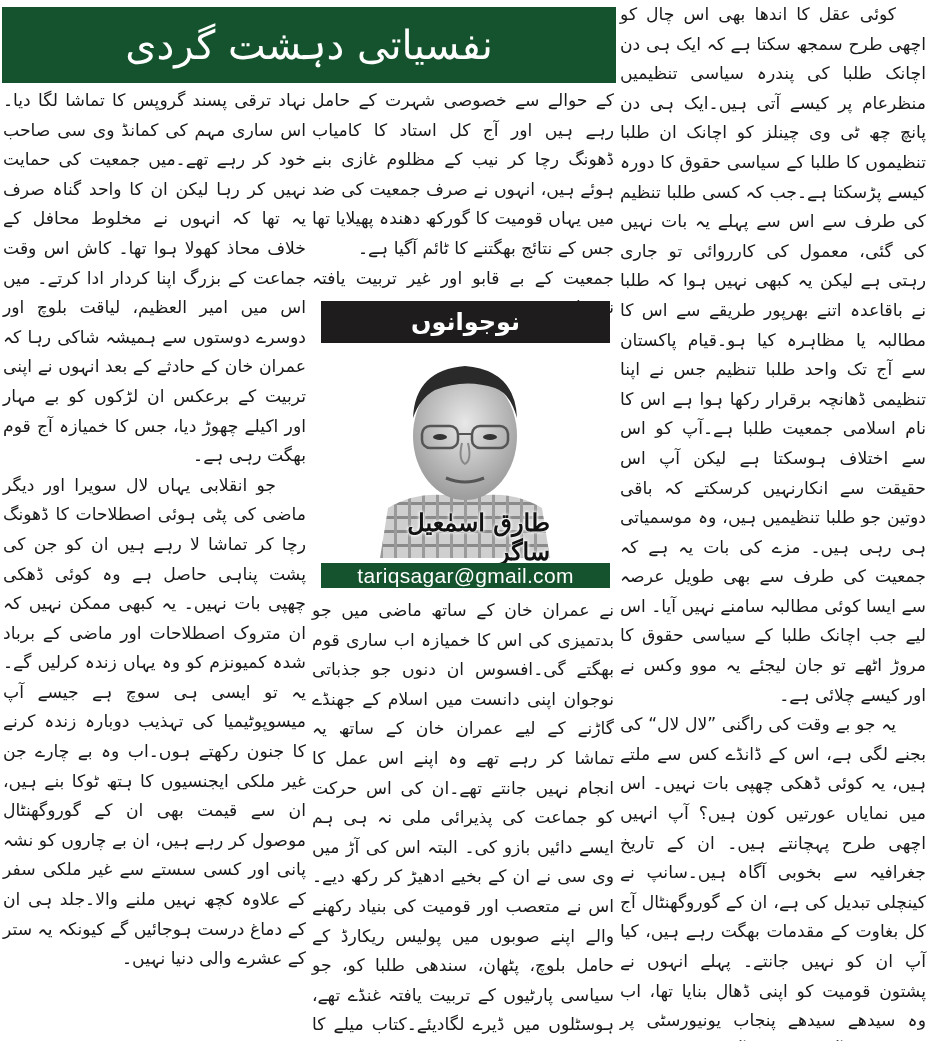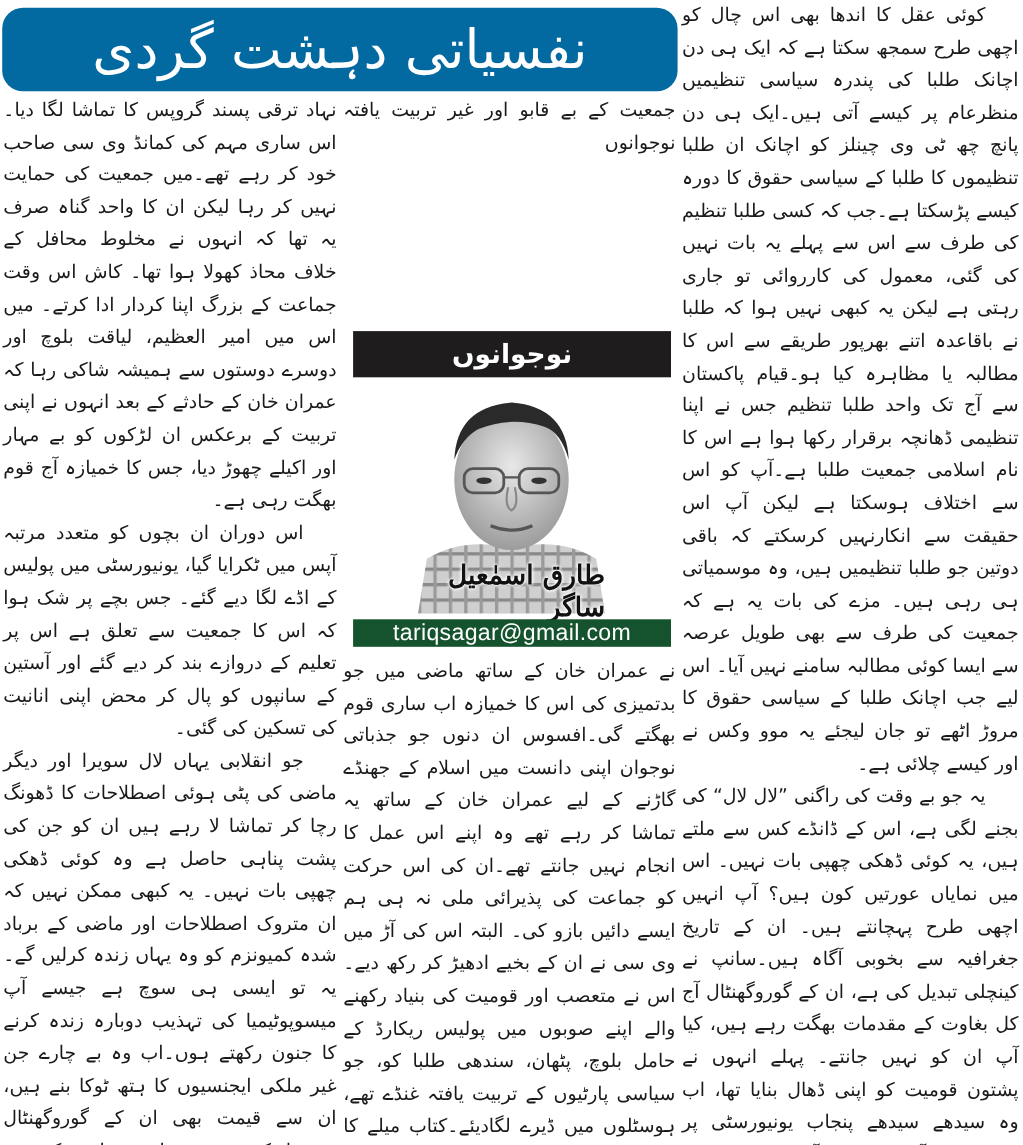--- a/index.html
+++ b/index.html
@@ -12,25 +12,24 @@
     font-size: 17.2px; line-height: 29.6px;
   }
   .col p { margin: 0; text-indent: 0; }
   .col p.indent { text-indent: 30px; }
   #col-right { left: 620px; width: 306px; top: 0; }
   #col-mid   { left: 312px; width: 302px; top: 86px; }
   #col-left  { left: 3px;   width: 303px; top: 86px; }
 
   .headline {
     position: absolute; left: 2px; top: 7px; width: 614px; height: 76px;
-    background: #0369a1; color: #ffffff; direction: rtl;
+    background: #14532d; color: #ffffff; direction: rtl;
     display: flex; align-items: center; justify-content: center;
-    font-family: "DejaVu Serif", serif; font-size: 49px; font-weight: normal;
+    font-family: "DejaVu Serif", serif; font-size: 40px; font-weight: normal;
     letter-spacing: 1px;
-    border-radius: 19px;
   }
   .section-bar {
     position: absolute; left: 321px; top: 301px; width: 289px; height: 42px;
     background: #1e1c1d; color: #ffffff; direction: rtl;
     display: flex; align-items: center; justify-content: center;
     font-size: 24px; font-weight: bold;
   }
   .photo {
     position: absolute; left: 380px; top: 348px; width: 170px; height: 210px;
     overflow: hidden;
@@ -56,20 +55,21 @@
 <body>
 
 <div class="headline">نفسیاتی دہشت گردی</div>
 
 <div class="col" id="col-right">
   <p class="indent">کوئی عقل کا اندھا بھی اس چال کو اچھی طرح سمجھ سکتا ہے کہ ایک ہی دن اچانک طلبا کی پندرہ سیاسی تنظیمیں منظرعام پر کیسے آتی ہیں۔ایک ہی دن پانچ چھ ٹی وی چینلز کو اچانک ان طلبا تنظیموں کا طلبا کے سیاسی حقوق کا دورہ کیسے پڑسکتا ہے۔جب کہ کسی طلبا تنظیم کی طرف سے اس سے پہلے یہ بات نہیں کی گئی، معمول کی کارروائی تو جاری رہتی ہے لیکن یہ کبھی نہیں ہوا کہ طلبا نے باقاعدہ اتنے بھرپور طریقے سے اس کا مطالبہ یا مظاہرہ کیا ہو۔قیام پاکستان سے آج تک واحد طلبا تنظیم جس نے اپنا تنظیمی ڈھانچہ برقرار رکھا ہوا ہے اس کا نام اسلامی جمعیت طلبا ہے۔آپ کو اس سے اختلاف ہوسکتا ہے لیکن آپ اس حقیقت سے انکارنہیں کرسکتے کہ باقی دوتین جو طلبا تنظیمیں ہیں، وہ موسمیاتی ہی رہی ہیں۔ مزے کی بات یہ ہے کہ جمعیت کی طرف سے بھی طویل عرصہ سے ایسا کوئی مطالبہ سامنے نہیں آیا۔ اس لیے جب اچانک طلبا کے سیاسی حقوق کا مروڑ اٹھے تو جان لیجئے یہ موو وکس نے اور کیسے چلائی ہے۔</p>
   <p class="indent">یہ جو بے وقت کی راگنی ”لال لال“ کی بجنے لگی ہے، اس کے ڈانڈے کس سے ملتے ہیں، یہ کوئی ڈھکی چھپی بات نہیں۔ اس میں نمایاں عورتیں کون ہیں؟ آپ انہیں اچھی طرح پہچانتے ہیں۔ ان کے تاریخ جغرافیہ سے بخوبی آگاہ ہیں۔سانپ نے کینچلی تبدیل کی ہے، ان کے گوروگھنٹال آج کل بغاوت کے مقدمات بھگت رہے ہیں، کیا آپ ان کو نہیں جانتے۔ پہلے انہوں نے پشتون قومیت کو اپنی ڈھال بنایا تھا، اب وہ سیدھے سیدھے پنجاب یونیورسٹی پر قومیت کی آڑ میں حملہ آور ہوئے ہیں۔ان کی کمانڈ ایک ایسا ڈھلتی عمر کا نوجوان کر رہا ہے جس نے گزشتہ نوسال سے پنجاب یونیورسٹی میں ڈیرے ڈالے ہوئے ہیں۔ یونیورسٹی کے سابق وائس چانسلر جو شادیاں کرنے اور خواتین</p>
 </div>
 
 <div class="col" id="col-mid">
+  <p>کے حوالے سے خصوصی شہرت کے حامل رہے ہیں اور آج کل استاد کا کامیاب ڈھونگ رچا کر نیب کے مظلوم غازی بنے ہوئے ہیں، انہوں نے صرف جمعیت کی ضد میں یہاں قومیت کا گورکھ دھندہ پھیلایا تھا جس کے نتائج بھگتنے کا ٹائم آگیا ہے۔</p>
   <p>جمعیت کے بے قابو اور غیر تربیت یافتہ نوجوانوں</p>
 </div>
 
 <div class="section-bar">نوجوانوں</div>
 
 <div class="photo">
   <svg viewBox="0 0 170 210" xmlns="http://www.w3.org/2000/svg">
     <defs>
       <pattern id="plaid" width="14" height="14" patternUnits="userSpaceOnUse">
         <rect width="14" height="14" fill="#cfcfcf"></rect>
@@ -96,15 +96,14 @@
 <div class="byline-name">طارق اسمٰعیل ساگر</div>
 
 <div class="email-bar">tariqsagar@gmail.com</div>
 
 <div id="mid-bottom">
   <p>نے عمران خان کے ساتھ ماضی میں جو بدتمیزی کی اس کا خمیازہ اب ساری قوم بھگتے گی۔افسوس ان دنوں جو جذباتی نوجوان اپنی دانست میں اسلام کے جھنڈے گاڑنے کے لیے عمران خان کے ساتھ یہ تماشا کر رہے تھے وہ اپنے اس عمل کا انجام نہیں جانتے تھے۔ان کی اس حرکت کو جماعت کی پذیرائی ملی نہ ہی ہم ایسے دائیں بازو کی۔ البتہ اس کی آڑ میں وی سی نے ان کے بخیے ادھیڑ کر رکھ دیے۔ اس نے متعصب اور قومیت کی بنیاد رکھنے والے اپنے صوبوں میں پولیس ریکارڈ کے حامل بلوچ، پٹھان، سندھی طلبا کو، جو سیاسی پارٹیوں کے تربیت یافتہ غنڈے تھے، ہوسٹلوں میں ڈیرے لگادیئے۔کتاب میلے کا باقاعدہ جنازہ بے پناہ الزامات لگا کر نکال دیا اور یہاں جمعیت بمقابلہ نام</p>
 </div>
 
 <div class="col" id="col-left">
   <p>نہاد ترقی پسند گروپس کا تماشا لگا دیا۔اس ساری مہم کی کمانڈ وی سی صاحب خود کر رہے تھے۔میں جمعیت کی حمایت نہیں کر رہا لیکن ان کا واحد گناہ صرف یہ تھا کہ انہوں نے مخلوط محافل کے خلاف محاذ کھولا ہوا تھا۔ کاش اس وقت جماعت کے بزرگ اپنا کردار ادا کرتے۔ میں اس میں امیر العظیم، لیاقت بلوچ اور دوسرے دوستوں سے ہمیشہ شاکی رہا کہ عمران خان کے حادثے کے بعد انہوں نے اپنی تربیت کے برعکس ان لڑکوں کو بے مہار اور اکیلے چھوڑ دیا، جس کا خمیازہ آج قوم بھگت رہی ہے۔</p>
-  <p class="indent">اس دوران ان بچوں کو متعدد مرتبہ آپس میں ٹکرایا گیا، یونیورسٹی میں پولیس کے اڈے لگا دیے گئے۔ جس بچے پر شک ہوا کہ اس کا جمعیت سے تعلق ہے اس پر تعلیم کے دروازے بند کر دیے گئے اور آستین کے سانپوں کو پال کر محض اپنی انانیت کی تسکین کی گئی۔</p>
   <p class="indent">جو انقلابی یہاں لال سویرا اور دیگر ماضی کی پٹی ہوئی اصطلاحات کا ڈھونگ رچا کر تماشا لا رہے ہیں ان کو جن کی پشت پناہی حاصل ہے وہ کوئی ڈھکی چھپی بات نہیں۔ یہ کبھی ممکن نہیں کہ ان متروک اصطلاحات اور ماضی کے برباد شدہ کمیونزم کو وہ یہاں زندہ کرلیں گے۔ یہ تو ایسی ہی سوچ ہے جیسے آپ میسوپوٹیمیا کی تہذیب دوبارہ زندہ کرنے کا جنون رکھتے ہوں۔اب وہ بے چارے جن غیر ملکی ایجنسیوں کا ہتھ ٹوکا بنے ہیں، ان سے قیمت بھی ان کے گوروگھنٹال موصول کر رہے ہیں، ان بے چاروں کو نشہ پانی اور کسی سستے سے غیر ملکی سفر کے علاوہ کچھ نہیں ملنے والا۔جلد ہی ان کے دماغ درست ہوجائیں گے کیونکہ یہ ستر کے عشرے والی دنیا نہیں۔</p>
 </div>
 
 </body></html>

